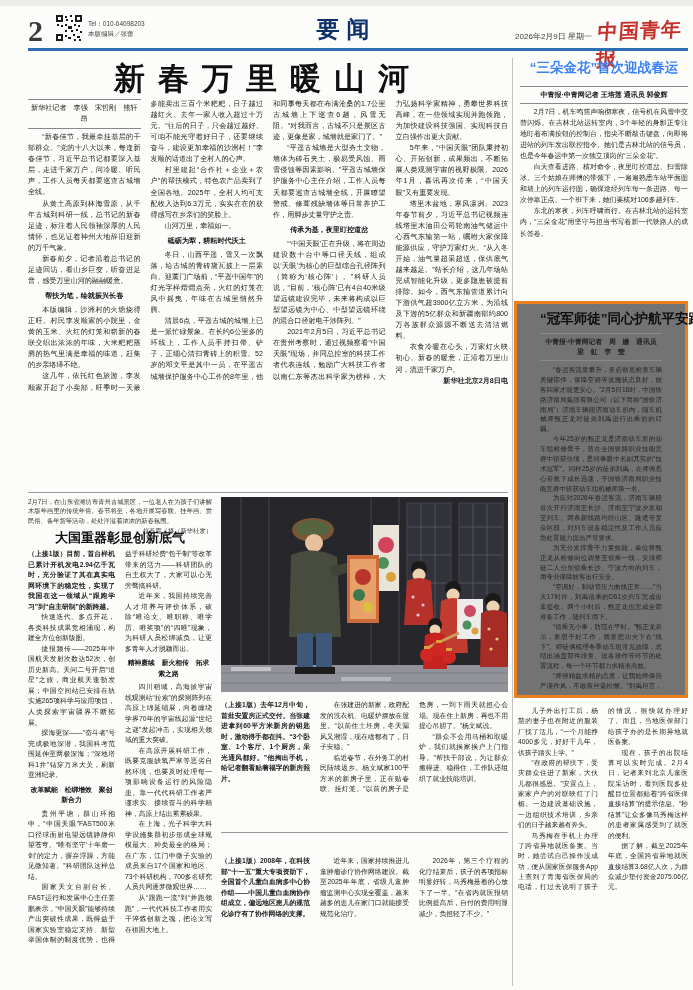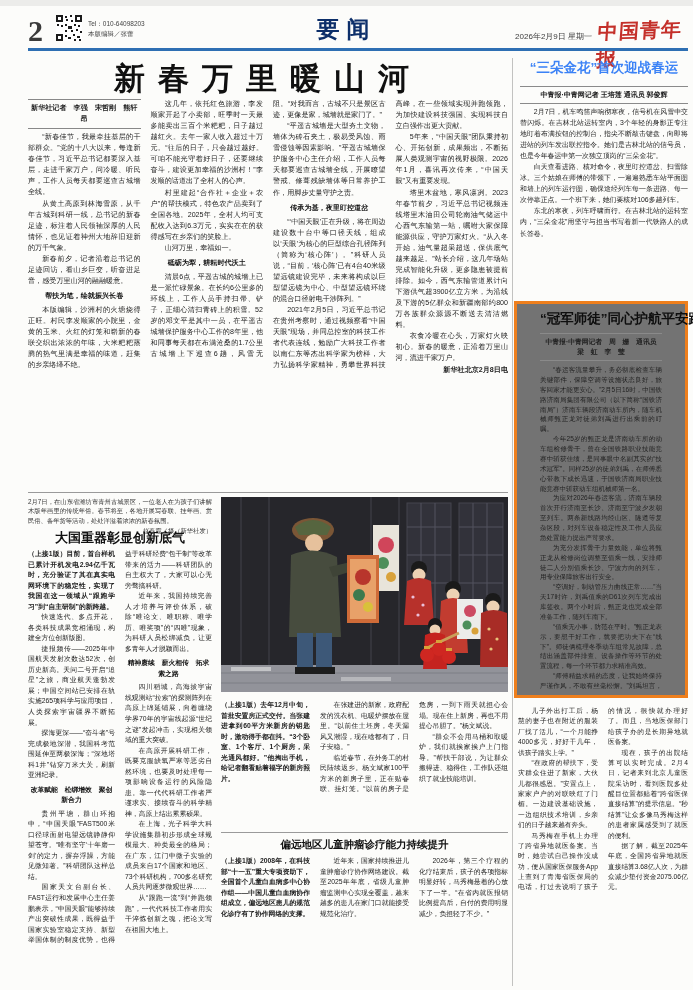--- a/index.html
+++ b/index.html
@@ -18,21 +18,21 @@
   .bluebar{background:#2e6fb3;}
   
   .main-headline{font-size:31px;font-weight:bold;color:#101010;letter-spacing:13px;text-align:center;white-space:nowrap;}
   
   .flow{column-gap:10px;text-align:justify;overflow:hidden;}
   .flow p{margin:0;}
   .fl-p{text-indent:2em;}
   .fl-h{font-weight:bold;text-indent:0;text-align:center;margin:4px 0 3px 0 !important;color:#111;}
   .fl-cont{font-weight:bold;text-indent:0;}
   .fl-cont::first-line{font-weight:bold;}
-  .fl-byline{font-weight:bold;text-indent:0;text-align:center;border-top:1px solid #888;border-bottom:1px solid #888;
+  .fl-byline{font-weight:normal;text-indent:0;text-align:center;border-top:1px solid #888;border-bottom:1px solid #888;
              padding:3px 0;margin:0 0 3px 0 !important;}
   .fl-dateline{text-indent:0;text-align:right;font-weight:bold;}
   .f-main{font-size:7.1px;line-height:1.56;columns:4;}
   .f-left{font-size:6.8px;line-height:1.55;columns:2;}
   .f-c3{font-size:6.8px;line-height:1.55;columns:3;}
   .f-side2{font-size:6.7px;line-height:1.55;columns:2;}
   .single{font-size:6.9px;line-height:1.6;text-align:justify;overflow:hidden;}
   .single p{margin:0;}
   
   .block-title{font-weight:bold;color:#111;text-align:center;}
@@ -102,20 +102,21 @@
       <p class="fl-byline">新华社记者　李强　宋哲刚　熊轩昂</p>
       <p class="fl-p">“新春佳节，我最牵挂基层的干部群众。”党的十八大以来，每逢新春佳节，习近平总书记都要深入基层，走进千家万户，问冷暖、听民声，工作人员每天都要巡查古城墙全线。</p>
       <p class="fl-p">从黄土高原到林海雪原，从千年古城到科研一线，总书记的新春足迹，标注着人民领袖深厚的人民情怀，也见证着神州大地辞旧迎新的万千气象。</p>
       <p class="fl-p">新春前夕，记者沿着总书记的足迹回访，看山乡巨变，听奋进足音，感受万里山河的融融暖意。</p>
       <p class="fl-h">帮扶为笔，绘就振兴长卷</p>
       <p class="fl-p">本版编辑，沙洲村的火塘烧得正旺。村民李发顺家的小院里，金黄的玉米、火红的灯笼和崭新的春联交织出浓浓的年味，大米粑粑蒸腾的热气里满是幸福的味道，赶集的乡亲络绎不绝。</p>
       <p class="fl-p">这几年，依托红色旅游，李发顺家开起了小卖部，旺季时一天最多能卖出三百个米粑粑，日子越过越红火。去年一家人收入超过十万元。“往后的日子，只会越过越好。可咱不能光守着好日子，还要继续奋斗，建设更加幸福的沙洲村！”李发顺的话道出了全村人的心声。</p>
       <p class="fl-p">村里建起“合作社＋企业＋农户”的帮扶模式，特色农产品卖到了全国各地。2025年，全村人均可支配收入达到6.3万元，实实在在的获得感写在乡亲们的笑脸上。</p>
       <p class="fl-p">山河万里，幸福如一。</p>
       <p class="fl-h">砥砺为犁，耕耘时代沃土</p>
+      <p class="fl-p">冬日，山西平遥，雪又一次飘落，给古城的青砖黛瓦披上一层素白。迎薰门广场前，“平遥中国年”的灯光字样熠熠点亮，火红的灯笼在风中摇曳，年味在古城里悄然升腾。</p>
       <p class="fl-p">清晨6点，平遥古城的城墙上已是一派忙碌景象。在长约6公里多的环线上，工作人员手持扫帚、铲子，正细心清扫青砖上的积雪。52岁的邓文平是其中一员，在平遥古城墙保护服务中心工作的8年里，他和同事每天都在布满沧桑的1.7公里古城墙上下巡查6趟，风雪无阻。“对我而言，古城不只是景区古迹，更像是家，城墙就是家门了。”</p>
       <p class="fl-p">“平遥古城墙是大型夯土文物，墙体为砖石夹土，极易受风蚀、雨雪侵蚀等因素影响。”平遥古城墙保护服务中心主任介绍，工作人员每天都要巡查古城墙全线，开展瞭望警戒、修葺残缺墙体等日常养护工作，用脚步丈量守护之责。</p>
       <p class="fl-h">传承为基，夜里盯控道岔</p>
       <p class="fl-p">“‘中国天眼’正在升级，将在周边建设数十台中等口径天线，组成以‘天眼’为核心的巨型综合孔径阵列（简称为‘核心阵’）。”科研人员说，“目前，‘核心阵’已有4台40米级望远镜建设完毕，未来将构成以巨型望远镜为中心、中型望远镜环绕的混合口径射电干涉阵列。”</p>
       <p class="fl-p">2021年2月5日，习近平总书记在贵州考察时，通过视频察看“中国天眼”现场，并同总控室的科技工作者代表连线，勉励广大科技工作者以南仁东等杰出科学家为榜样，大力弘扬科学家精神，勇攀世界科技高峰，在一些领域实现并跑领跑，为加快建设科技强国、实现科技自立自强作出更大贡献。</p>
       <p class="fl-p">5年来，“中国天眼”团队秉持初心、开拓创新，成果频出，不断拓展人类观测宇宙的视野极限。2026年1月，喜讯再次传来，“中国天眼”又有重要发现。</p>
       <p class="fl-p">塔里木盆地，寒风凛冽。2023年春节前夕，习近平总书记视频连线塔里木油田公司轮南油气储运中心西气东输第一站，嘱咐大家保障能源供应，守护万家灯火。“从入冬开始，油气量超采超送，保供底气越来越足。”站长介绍，这几年场站完成智能化升级，更多隐患被提前排除。如今，西气东输管道累计向下游供气超3900亿立方米，为沿线及下游的5亿群众和新疆南部约800万各族群众源源不断送去清洁燃料。</p>
       <p class="fl-p">衣食冷暖在心头，万家灯火映初心。新春的暖意，正沿着万里山河，流进千家万户。</p>
       <p class="fl-dateline">新华社北京2月8日电</p>
     </div>
@@ -237,21 +238,20 @@
     </div>
 
   <div class="abs flow f-c3" style="left:221px;top:700px;width:287px;height:128px;">
       <p class="fl-cont">（上接1版）去年12月中旬，首批安置房正式交付。当张建进拿到60平方米新房的钥匙时，激动得手都在抖。“3个卧室、1个客厅、1个厨房，采光通风都好。”他掏出手机，给记者翻看贴着福字的新房照片。</p>
       <p class="fl-p">在张建进的新家，政府配发的洗衣机、电暖炉摆放在屋里。“以前住土坯房，冬天漏风又潮湿，现在啥都有了，日子安稳。”</p>
       <p class="fl-p">临近春节，在外务工的村民陆续返乡。杨文斌家100平方米的新房子里，正在贴春联、挂灯笼。“以前的房子是危房，一到下雨天就担心会塌。现在住上新房，再也不用提心吊胆了。”杨文斌说。</p>
       <p class="fl-p">“群众不会用马桶和取暖炉，我们就挨家挨户上门指导。”帮扶干部说，为让群众搬得进、稳得住，工作队还组织了就业技能培训。</p>
     </div>
   <div class="abs hairline" style="left:221px;top:832px;width:287px;"></div>
 
-  <div class="abs block-title" style="left:221px;top:838px;width:287px;font-size:10.5px;">偏远地区儿童肿瘤诊疗能力持续提升</div>
   <div class="abs flow f-c3" style="left:221px;top:856px;width:287px;height:128px;">
       <p class="fl-cont">（上接1版）2008年，在科技部“十一五”重大专项资助下，全国首个儿童白血病多中心协作组——中国儿童白血病协作组成立，偏远地区患儿的规范化诊疗有了协作网络的支撑。</p>
       <p class="fl-p">近年来，国家持续推进儿童肿瘤诊疗协作网络建设。截至2025年年底，省级儿童肿瘤监测中心实现全覆盖，越来越多的患儿在家门口就能接受规范化治疗。</p>
       <p class="fl-p">2026年，第三个疗程的化疗结束后，孩子的各项指标明显好转，马秀梅悬着的心放下了一半。“在省内就医报销比例提高后，自付的费用明显减少，负担轻了不少。”</p>
     </div>
 
   <div class="abs side-title" style="left:520px;top:59px;width:168px;font-size:13.5px;">“三朵金花”首次迎战春运</div>
   <div class="abs byline-bar" style="left:520px;top:86px;width:168px;">中青报·中青网记者 王培莲 通讯员 郭俊辉</div>
   <div class="abs single flow" style="left:520px;top:106px;width:168px;height:191px;columns:1;">
       <p class="fl-p">2月7日，机车鸣笛声响彻寒夜，信号机在风雪中交替闪烁。在吉林北站运转室内，3个年轻的身影正专注地盯着布满按钮的控制台，指尖不断敲击键盘，向即将进站的列车发出联控指令。她们是吉林北站的信号员，也是今年春运中第一次独立顶岗的“三朵金花”。</p>

